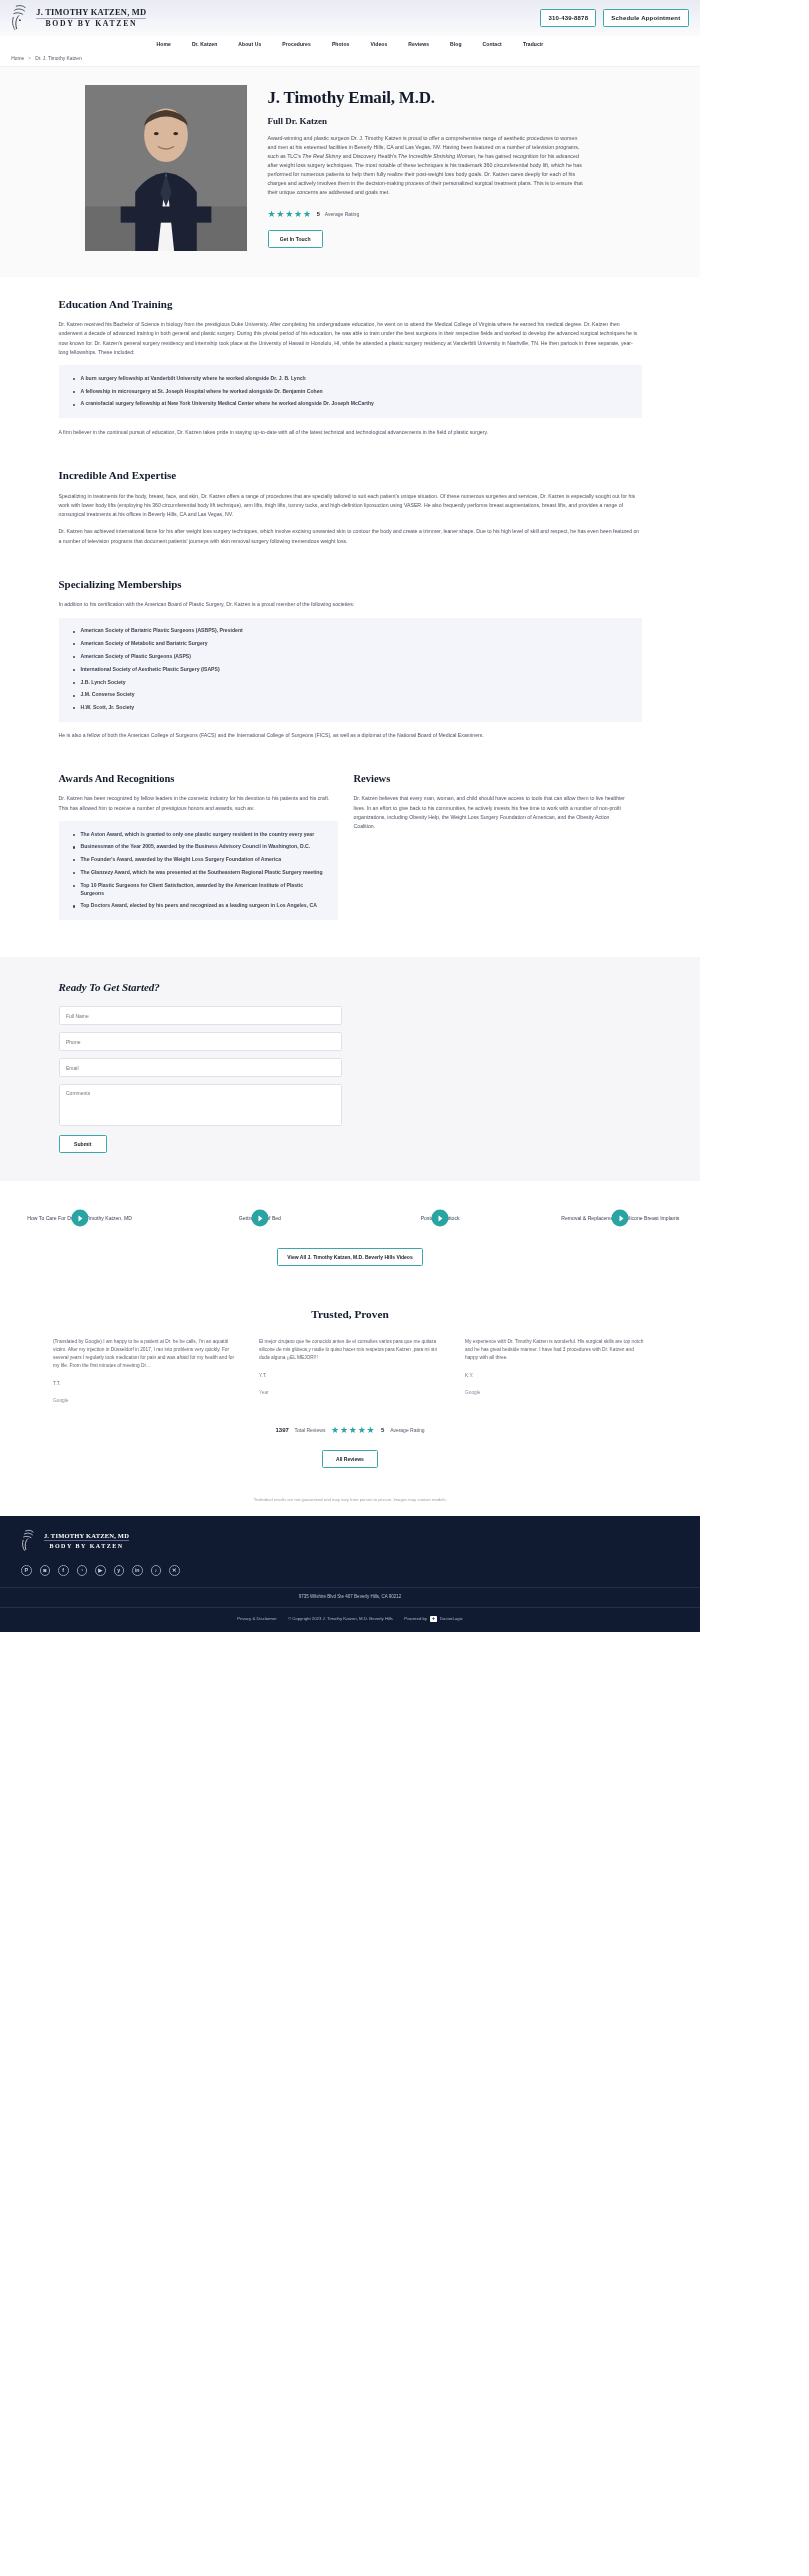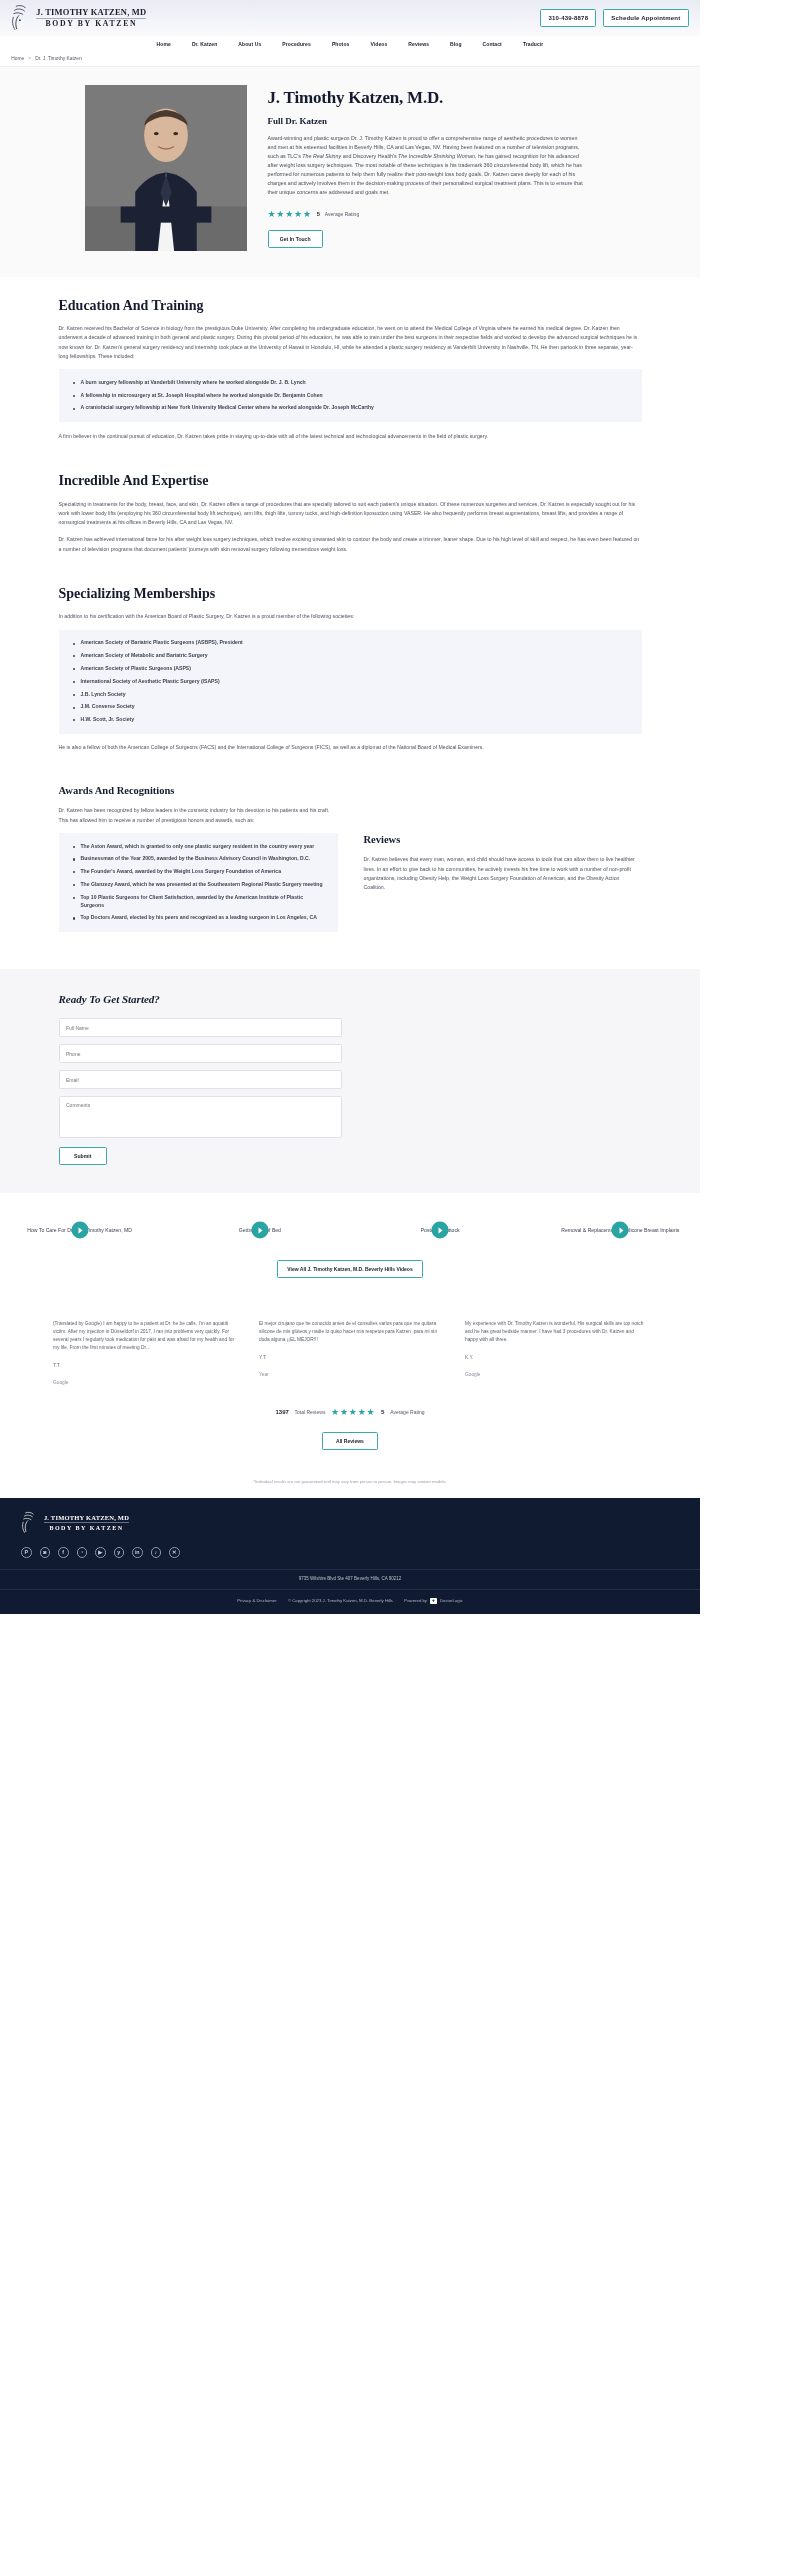--- a/index.html
+++ b/index.html
@@ -92,41 +92,41 @@
     border: 1.1px solid #3aa8a8; background: #fff; color: #20242e;
     font-size: 5.1px; font-weight: 600; padding: 4.9px 11.3px; border-radius: 1.6px;
     cursor: pointer;
   }
 
   
   .wrap { width: 583px; margin: 0 auto; }
   .sec { padding: 21px 0 3.2px 0; }
   .sec h3 {
     font-family: "Liberation Serif", serif;
-    font-size: 14px; font-weight: 700; color: #151c2e; margin-bottom: 10.5px;
+    font-size: 11px; font-weight: 700; color: #151c2e; margin-bottom: 10.5px;
   }
   .sec p {
     font-size: 5.2px; line-height: 1.78; color: #4d5260; margin-bottom: 8px;
   }
   .callout {
     background: #f3f5fa; padding: 9.7px 13px; margin: 4.9px 0 9.7px 0;
   }
   .callout ul { list-style: none; }
   .callout li {
     font-size: 5.1px; line-height: 1.55; color: #3d4351;
     padding-left: 9px; position: relative; margin-bottom: 4.9px; font-weight: 600;
   }
   .callout li:last-child { margin-bottom: 0; }
   .callout li:before {
     content: ""; position: absolute; left: 1.6px; top: 3.2px;
     width: 2.1px; height: 2.1px; background: #3a4050; border-radius: 50%;
   }
 
   
-  .two-col { display: flex; gap: 26px; padding-top: 21px; align-items: center; }
+  .two-col { display: flex; gap: 16px; padding-top: 21px; }
   .col-a { width: 279px; }
   .col-b { width: 275px; }
   .col-a h3, .col-b h3 {
     font-family: "Liberation Serif", serif;
     font-size: 10.5px; font-weight: 700; color: #151c2e; margin-bottom: 10.5px;
   }
 
   
   .band {
     background: #f6f6f8; margin-top: 27.5px; padding: 24px 0 27.5px 0;
@@ -309,21 +309,21 @@
         <path d="M62 205 L62 132 Q78 110 100 108 Q122 110 138 132 L138 205 Z" fill="#1c2233"></path>
         <path d="M100 108 L90 205 L110 205 Z" fill="#f4f4f4"></path>
         <path d="M100 110 L93 133 L100 150 L107 133 Z" fill="#2b3346"></path>
         <rect x="44" y="150" width="112" height="20" fill="#1c2233"></rect>
         <ellipse cx="88" cy="60" rx="3" ry="2" fill="#33291f"></ellipse>
         <ellipse cx="112" cy="60" rx="3" ry="2" fill="#33291f"></ellipse>
         <path d="M90 76 Q100 82 110 76" stroke="#9c6f5a" stroke-width="1.6" fill="none"></path>
       </svg>
     </div>
     <div class="hero-right">
-      <h1 class="hero-h1">J. Timothy Katzen, M.D.</h1>
+      <h1 class="hero-h1">J. Timothy Email, M.D.</h1>
       <h2 class="hero-h2">Full Dr. Katzen</h2>
       <p class="hero-p"><span>Award-winning and plastic surgeon Dr. J. Timothy Katzen is proud to offer a comprehensive range of aesthetic procedures to women and men at his esteemed facilities in Beverly Hills, CA and Las Vegas, NV. Having been featured on a number of television programs, such as TLC's </span><i>The Real Skinny</i><span> and Discovery Health's </span><i>The Incredible Shrinking Woman</i><span>, he has gained recognition for his advanced after weight loss surgery techniques. The most notable of these techniques is his trademark 360 circumferential body lift, which he has performed for numerous patients to help them fully realize their post-weight loss body goals. Dr. Katzen cares deeply for each of his charges and actively involves them in the decision-making process of their personalized surgical treatment plans. This is to ensure that their unique concerns are addressed and goals met.</span></p>
       <div class="rating-row">
         <span class="stars">★★★★★</span>
         <span class="rating-num">5</span>
         <span class="rating-lbl">Average Rating</span>
       </div>
       <button class="ghost-btn">Get In Touch</button>
     </div>
   </section>
@@ -418,20 +418,21 @@
       </div>
       <div class="vid">
         <span class="vid-title">Removal &amp; Replacement of Silicone Breast Implants</span>
         <span class="play"></span>
       </div>
     </div>
     <button class="view-all">View All J. Timothy Katzen, M.D. Beverly Hills Videos</button>
   </section>
 
   <section class="reviews">
+    <h3>Trusted, Proven</h3>
     <div class="rev-row">
       <div class="rev">
         <div class="rev-text">(Translated by Google) I am happy to be a patient at Dr. he be calls, I'm an aquatití victim. After my injection in Düsseldorf in 2017, I ran into problems very quickly. For several years I regularly took medication for pain and was afraid for my health and for my life. From the first minutes of meeting Dr…</div>
         <div class="rev-author">T.T.</div>
         <div class="rev-author rev-src">Google</div>
       </div>
       <div class="rev">
         <div class="rev-text">El mejor  cirujano que he conocido  antes de el consultes varios para que me quitara silicone de mis glúteos,y nadie lo quiso hacer  mis respetos para Katzen ,para mi sin duda alguna ¡¡EL MEJOR!!!</div>
         <div class="rev-author">Y.T.</div>
         <div class="rev-author rev-src">Year</div>

